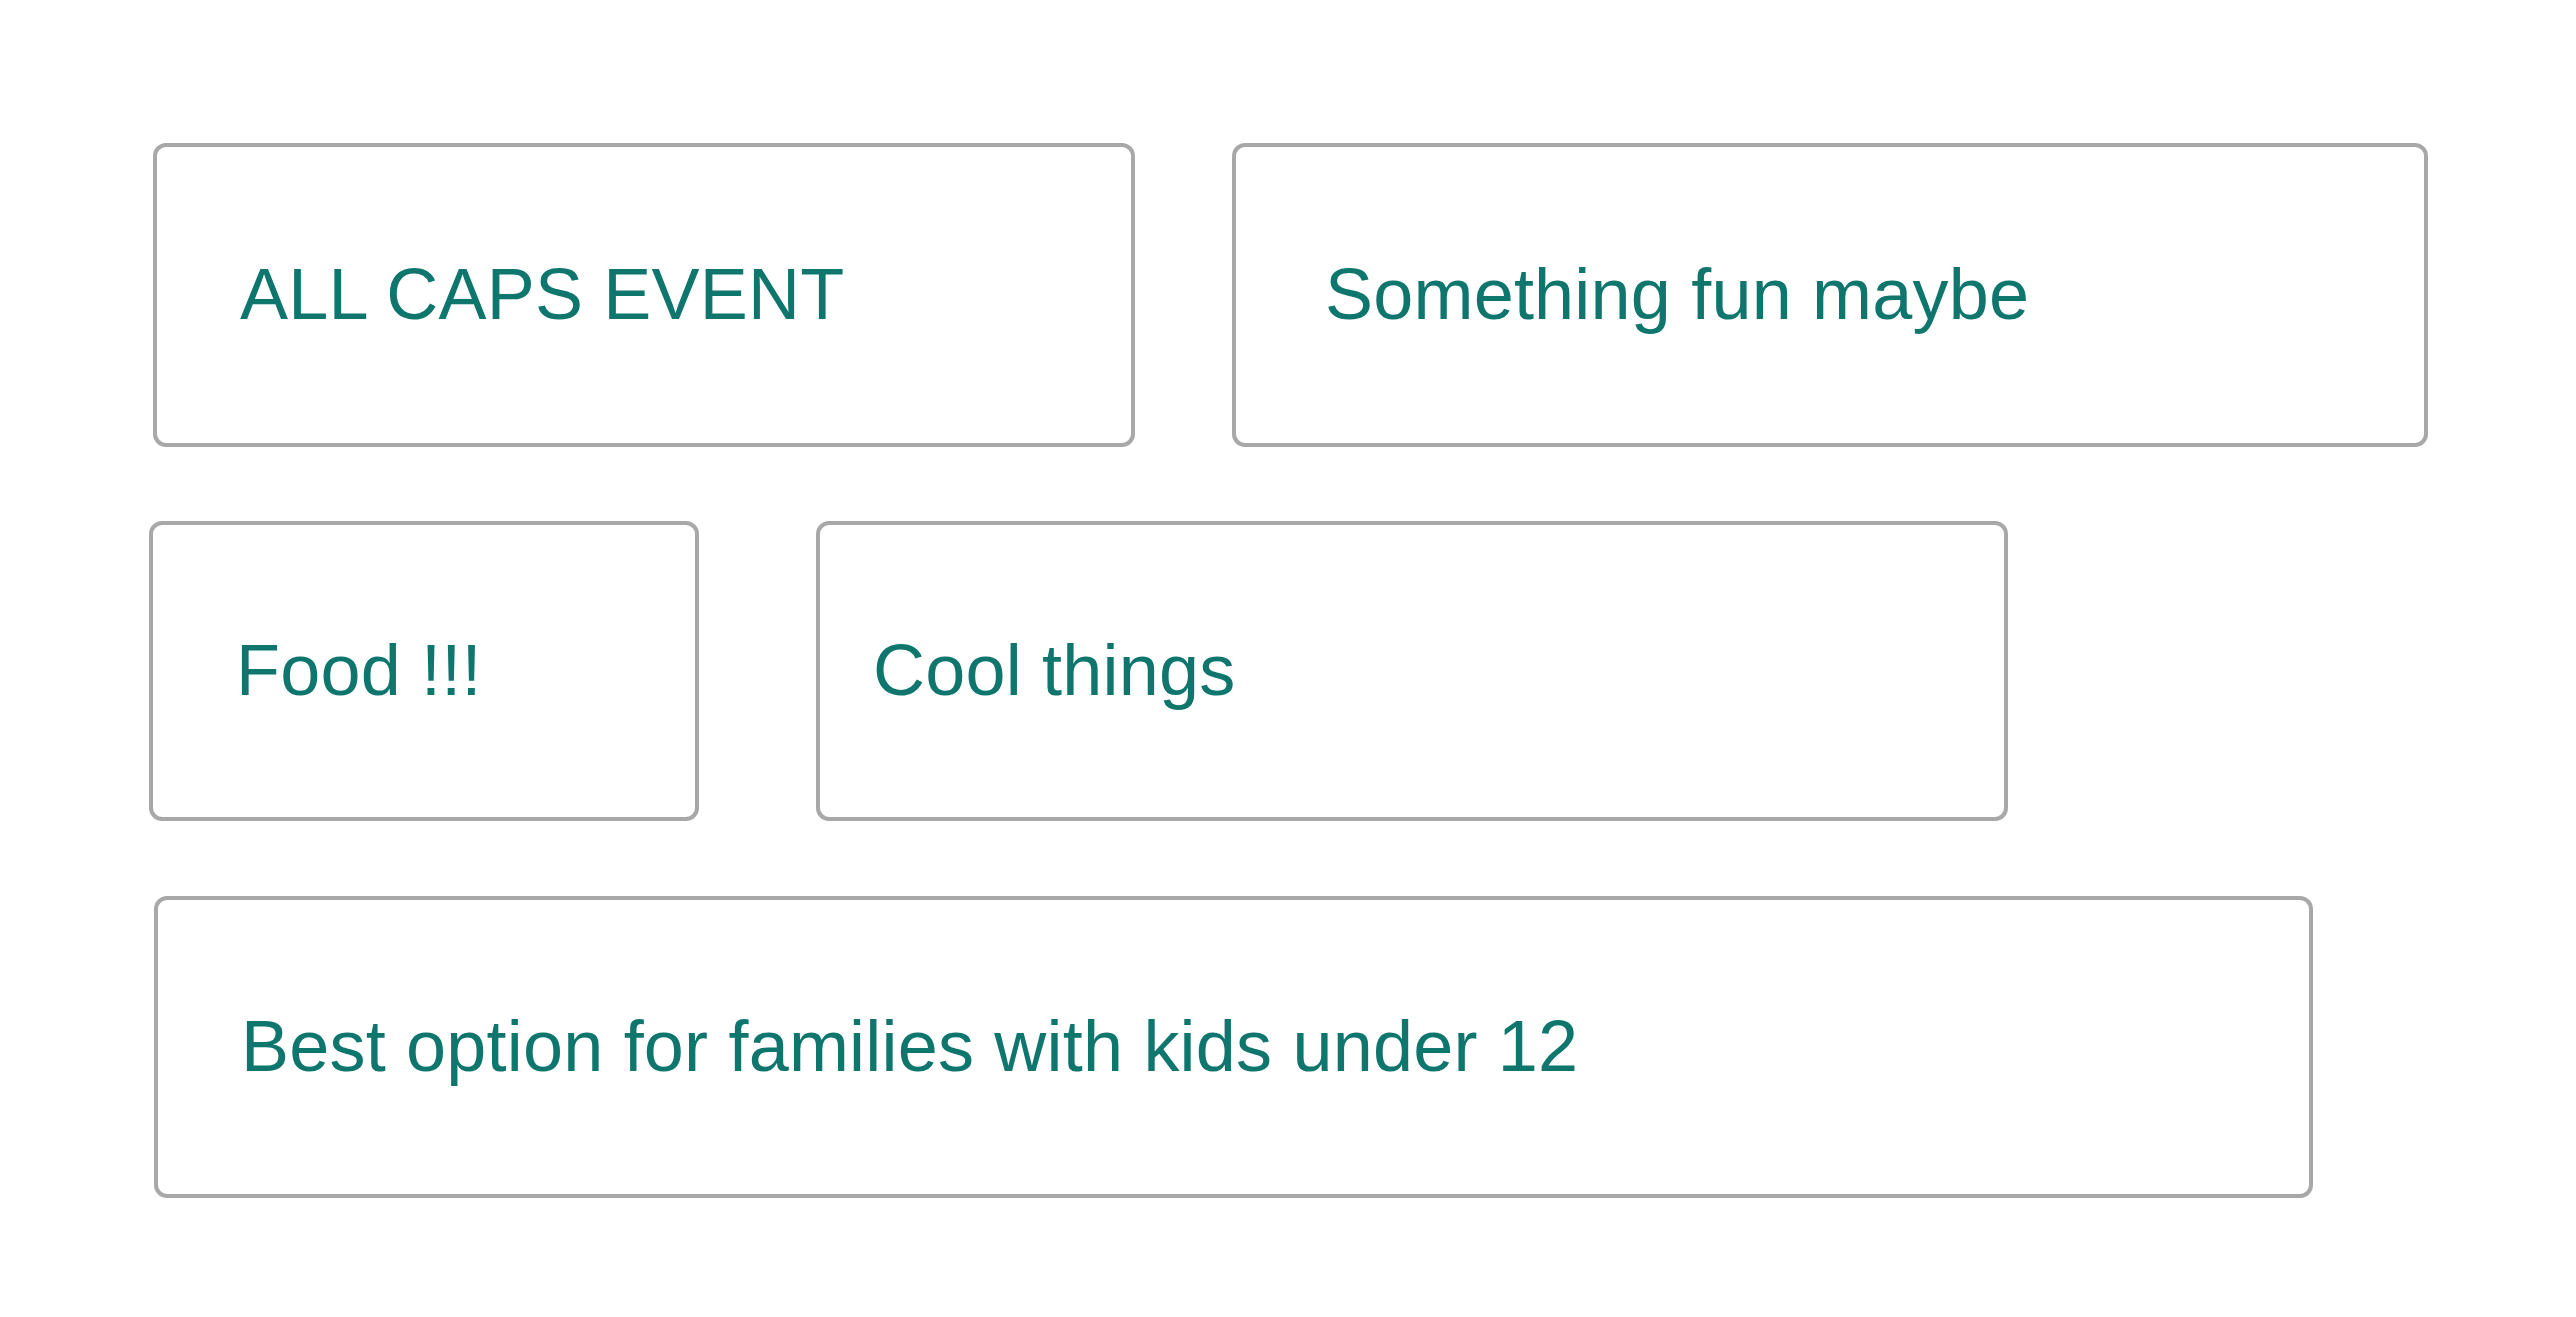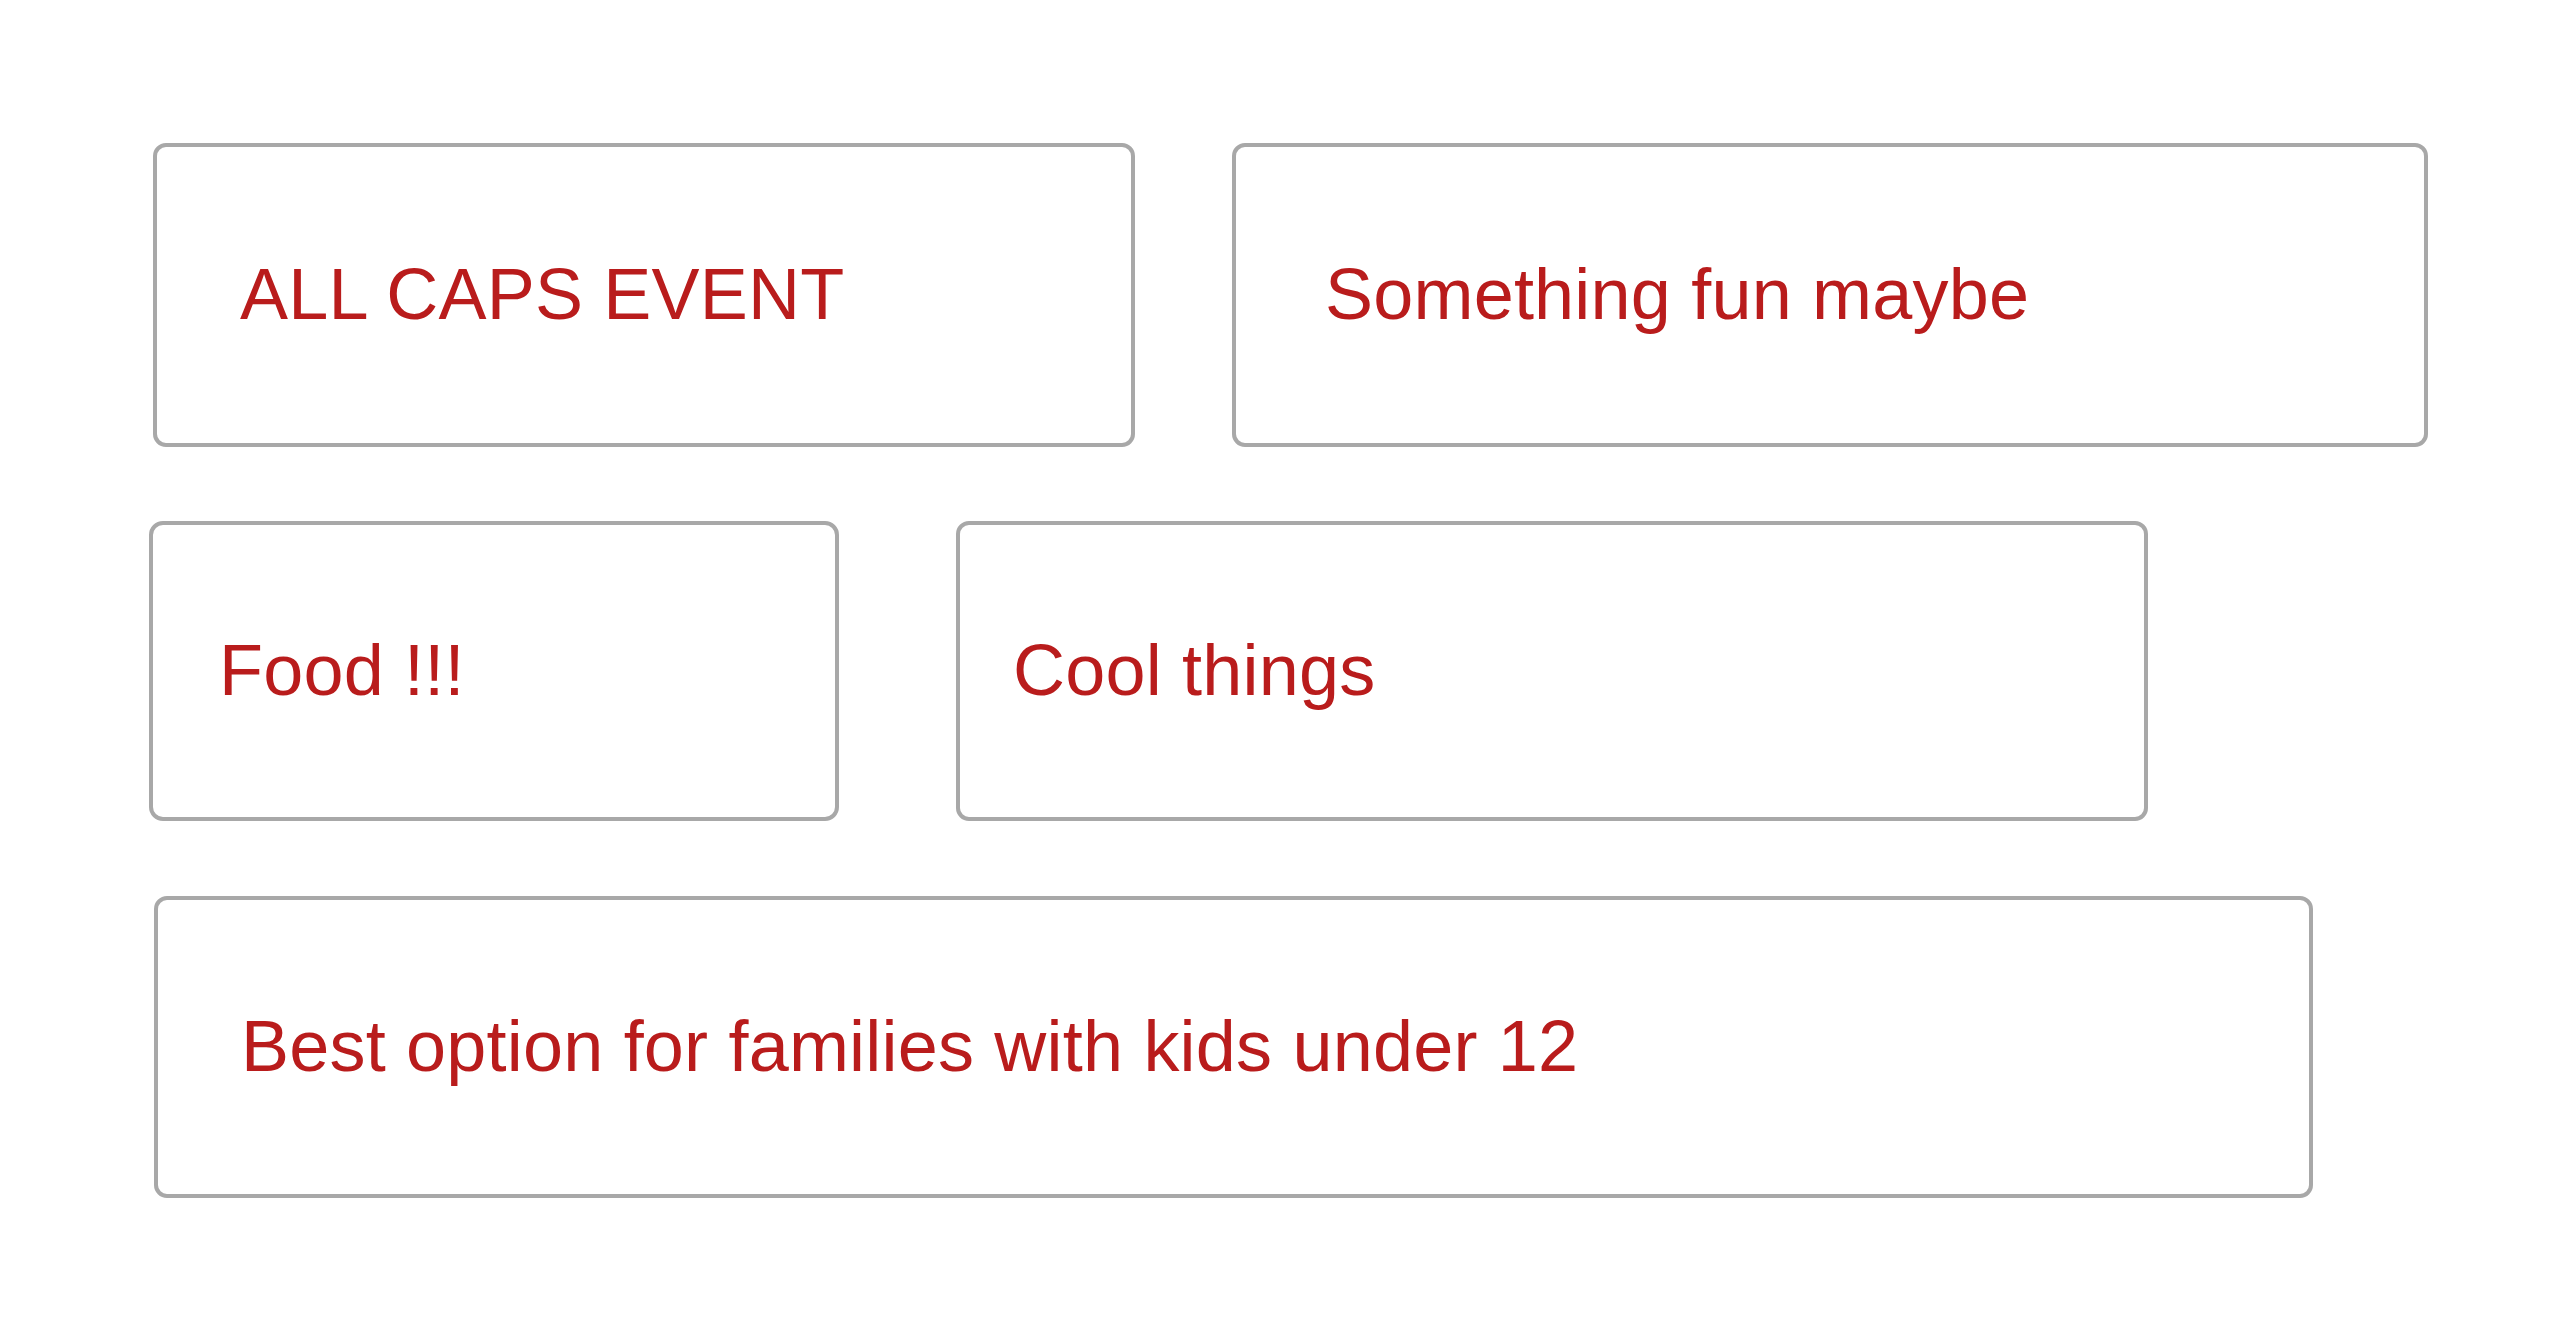--- a/index.html
+++ b/index.html
@@ -39,21 +39,21 @@
     border: 4.6px solid #a8a8a8;
     border-radius: 13px;
     display: flex;
     align-items: center;
     justify-content: flex-start;
     overflow: hidden;
     cursor: pointer;
   }
 
   .option-label {
-    color: #b91c1c;
+    color: #0f766e;
     font-size: 72px;
     line-height: 1.05;
     font-weight: 400;
     letter-spacing: 0.2px;
     white-space: nowrap;
     font-family: "Liberation Sans", "DejaVu Sans", sans-serif;
   }
 
   
   #option-all-caps-event {
@@ -65,25 +65,24 @@
   #option-something-fun-maybe {
     width: 1196px;
     height: 304px;
     margin-left: 97px;
     padding-left: 89px;
     padding-right: 37px;
   }
 
   
   #option-food {
-    width: 690px;
+    width: 550px;
     height: 300px;
-    padding-left: 66px;
+    padding-left: 83px;
     padding-right: 28px;
-    border-radius: 14px;
   }
   #option-cool-things {
     width: 1192px;
     height: 300px;
     margin-left: 117px;
     padding-left: 53px;
     padding-right: 37px;
   }
 
   

